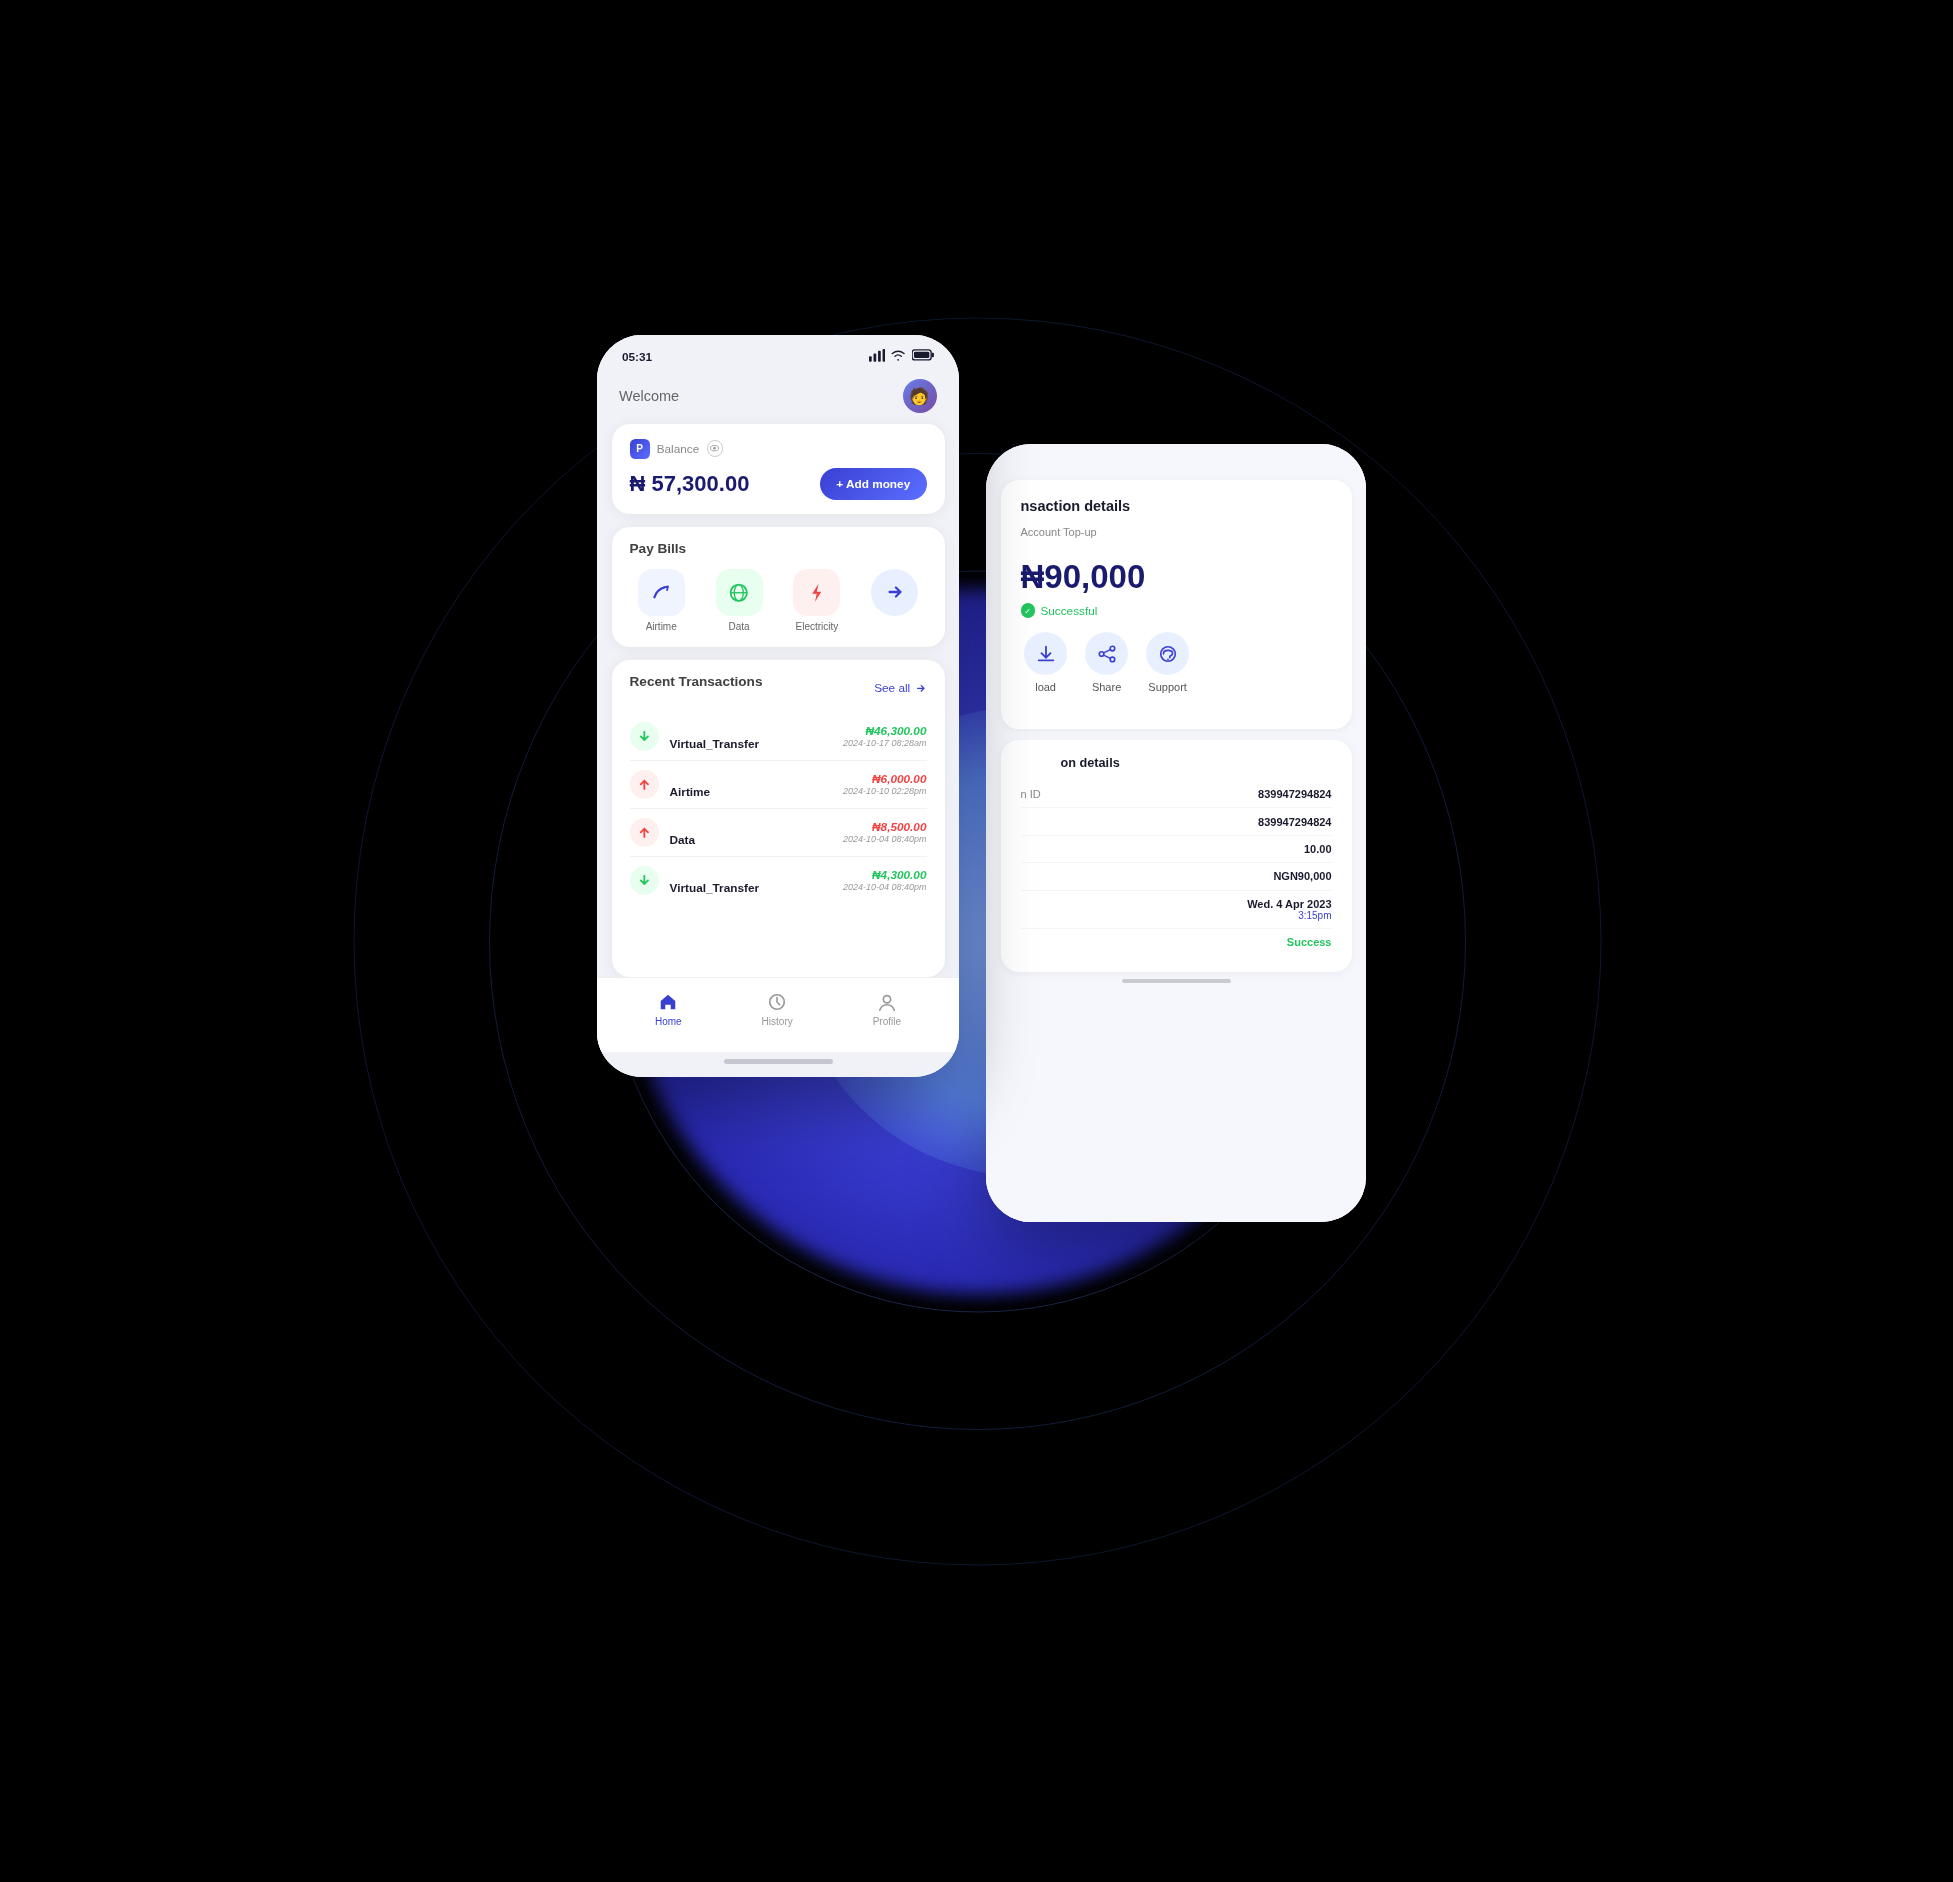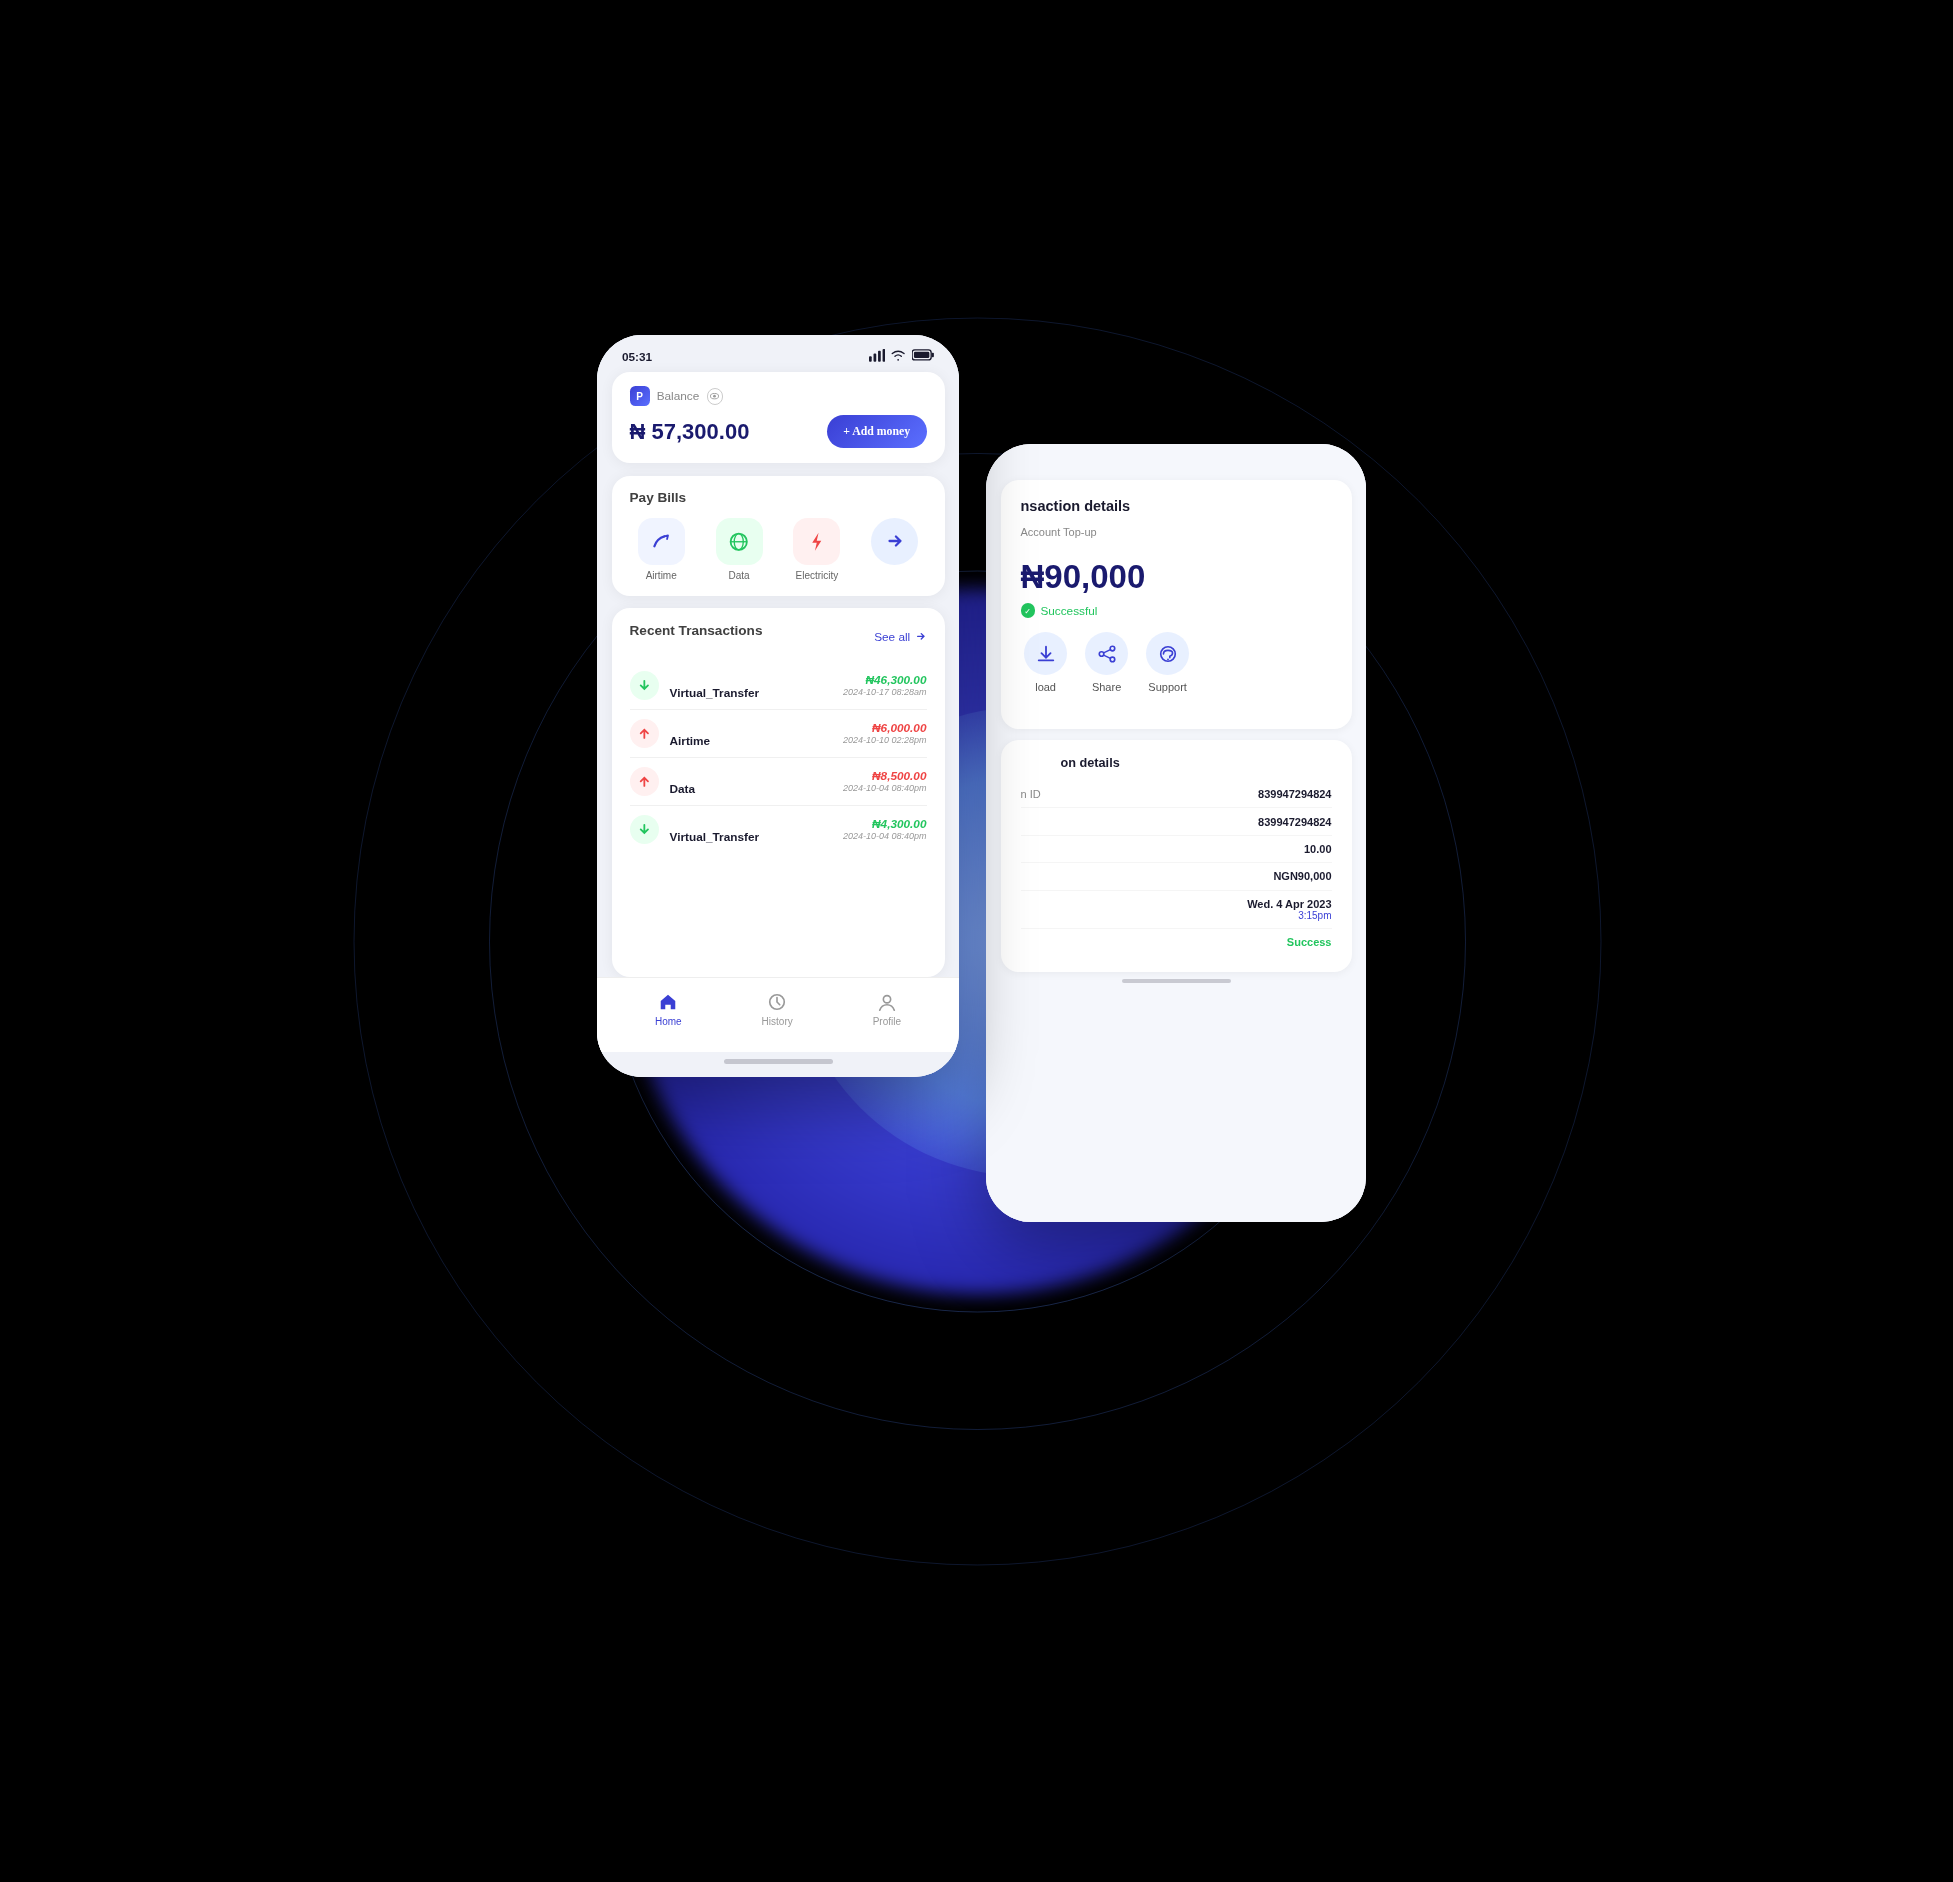--- a/index.html
+++ b/index.html
@@ -201,21 +201,20 @@
       color: white;
       border: none;
       border-radius: 22.6px;
       padding: 9px 16.3px;
       font-size: 11.8px;
       font-weight: 600;
       cursor: pointer;
       display: flex;
       align-items: center;
       gap: 3.6px;
-      font-family: Liberation Serif, serif;
     }
 
     
     .pay-bills {
       margin: 0 14.5px 12.7px;
       background: #fff;
       border-radius: 18px;
       padding: 14.5px 18px;
       box-shadow: 0 1.8px 13.6px rgba(0,0,0,0.06);
     }
@@ -542,20 +541,24 @@
             <span>
               <svg width="22" height="11.8" viewBox="0 0 24 13">
                 <rect x="0" y="1" width="21" height="11" rx="3" stroke="#1a1a2e" stroke-width="1.5" fill="none"></rect>
                 <rect x="21.5" y="4" width="2.5" height="5" rx="1" fill="#1a1a2e"></rect>
                 <rect x="2" y="3" width="17" height="7" rx="1.5" fill="#1a1a2e"></rect>
               </svg>
             </span>
           </div>
         </div>
 
+        <div class="header">
+          <span class="welcome-text">Welcome</span>
+          <div class="avatar-icon">🧑</div>
+        </div>
 
         <div class="balance-card">
           <div class="balance-header">
             <div class="balance-logo">P</div>
             <span>Balance</span>
             <div class="eye-icon">
               <svg width="9" height="6.3" viewBox="0 0 10 7">
                 <ellipse cx="5" cy="3.5" rx="4.5" ry="3" stroke="#999" stroke-width="1" fill="none"></ellipse>
                 <circle cx="5" cy="3.5" r="1.5" fill="#999"></circle>
               </svg>

